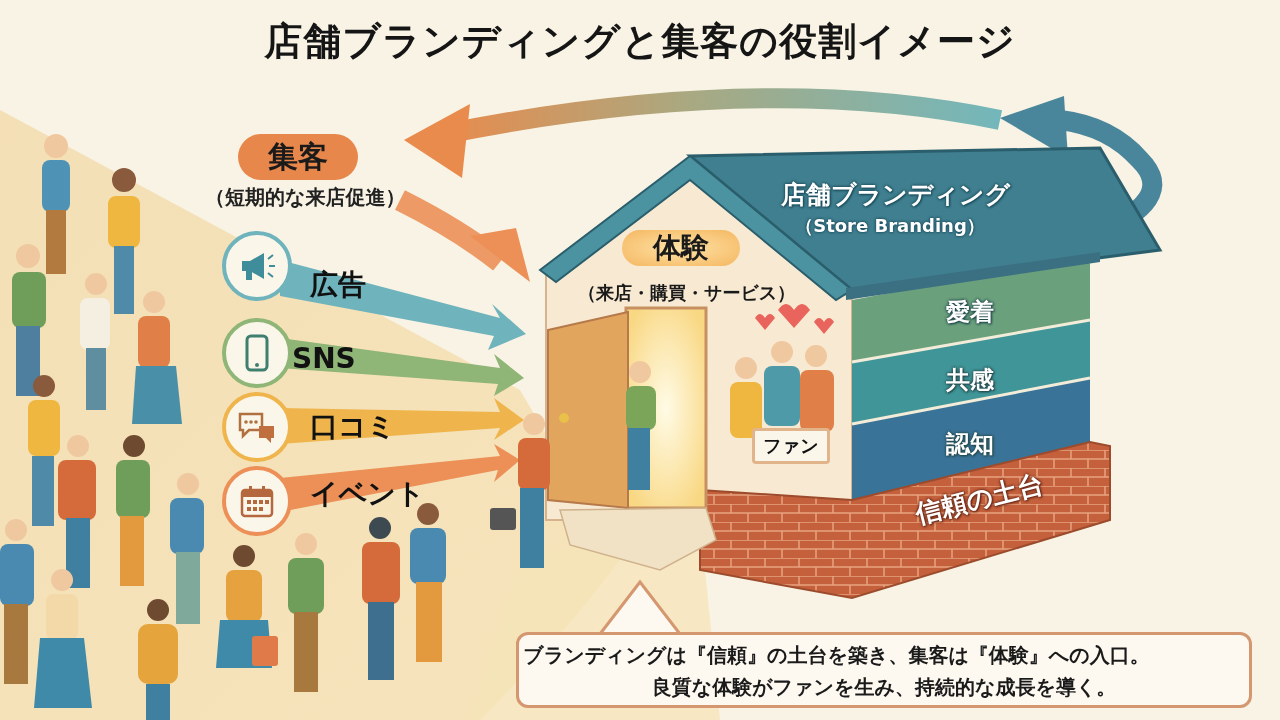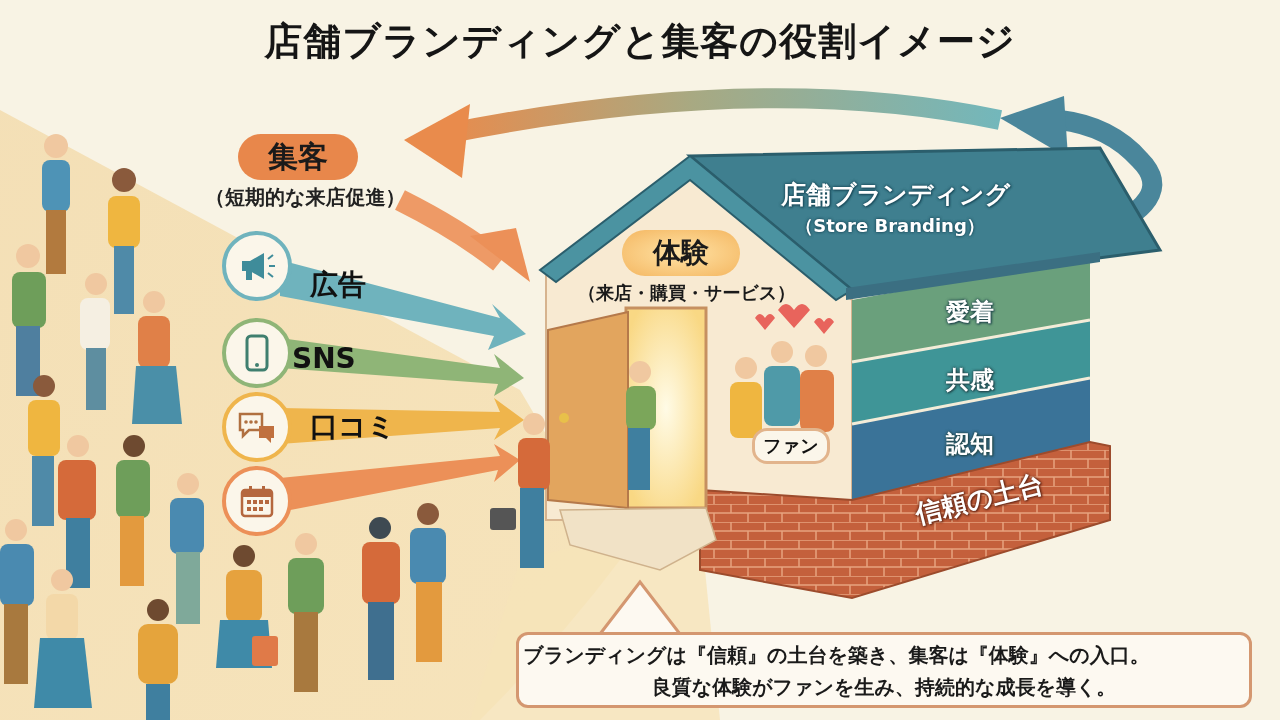--- a/index.html
+++ b/index.html
@@ -26,21 +26,21 @@
   #acq-sub { left:205px; top:184px; font-size:20px; font-weight:bold; color:#222; }
 
   .channel-circle {
     width:62px; height:62px; border-radius:50%; background:#fbf6ea;
     border:4px solid; display:flex; align-items:center; justify-content:center;
   }
   .channel-label { font-size:28px; font-weight:bold; color:#111; }
 
   
   #exp-pill {
-    left:622px; top:230px; width:118px; height:46px; border-radius:23px;
+    left:622px; top:230px; width:118px; height:36px; border-radius:23px;
     background:radial-gradient(ellipse at center,#ffe3a6 0%,#f4b660 100%);
     display:flex; align-items:center; justify-content:center;
     font-size:28px; font-weight:bold; color:#1a1a1a;
   }
   #exp-sub { left:578px; top:281px; font-size:18px; font-weight:bold; color:#1a1a1a; }
 
   #brand-title {
     left:770px; top:178px; width:240px; text-align:right;
     font-size:25px; font-weight:bold; color:#fff;
     text-shadow:0 0 3px #1d4e5e,0 0 3px #1d4e5e,1px 1px 2px #1d4e5e;
@@ -53,21 +53,21 @@
   .layer-label {
     font-size:24px; font-weight:bold; color:#fff;
     text-shadow:0 0 3px #244a4e,0 0 3px #244a4e,1px 1px 2px #244a4e;
   }
   #foundation-label {
     left:912px; top:498px; font-size:26px; font-weight:bold; color:#fff;
     transform:rotate(-14deg); transform-origin:left top;
     text-shadow:0 0 3px #6a2a17,0 0 3px #6a2a17,1px 1px 2px #6a2a17;
   }
   #fan-tag {
-    left:752px; top:428px; width:72px; height:30px; border-radius:15px;
+    left:752px; top:428px; width:72px; height:30px; border-radius:4px;
     background:#fbf6ea; border:3px solid #e2b48c;
     display:flex; align-items:center; justify-content:center;
     font-size:18px; font-weight:bold; color:#111;
   }
 
   
   #callout {
     left:516px; top:632px; width:736px; height:76px; border-radius:12px;
     background:#fdf9f1; border:3px solid #d49770; box-sizing:border-box;
   }
@@ -309,20 +309,21 @@
           <rect x="7" y="16" width="4" height="4"></rect>
           <rect x="13" y="16" width="4" height="4"></rect>
           <rect x="19" y="16" width="4" height="4"></rect>
           <rect x="25" y="16" width="4" height="4"></rect>
           <rect x="7" y="23" width="4" height="4"></rect>
           <rect x="13" y="23" width="4" height="4"></rect>
           <rect x="19" y="23" width="4" height="4"></rect>
         </g>
       </svg>
   </div>
+  <span class="channel-label" style="margin-top:-14px;">イベント</span>
 </div>
 
 <div id="exp-pill" class="abs">体験</div>
 <div id="exp-sub" class="abs">（来店・購買・サービス）</div>
 
 <div id="fan-tag" class="abs">ファン</div>
 
 <div id="brand-title" class="abs">店舗ブランディング</div>
 <div id="brand-sub" class="abs">（Store Branding）</div>
 

